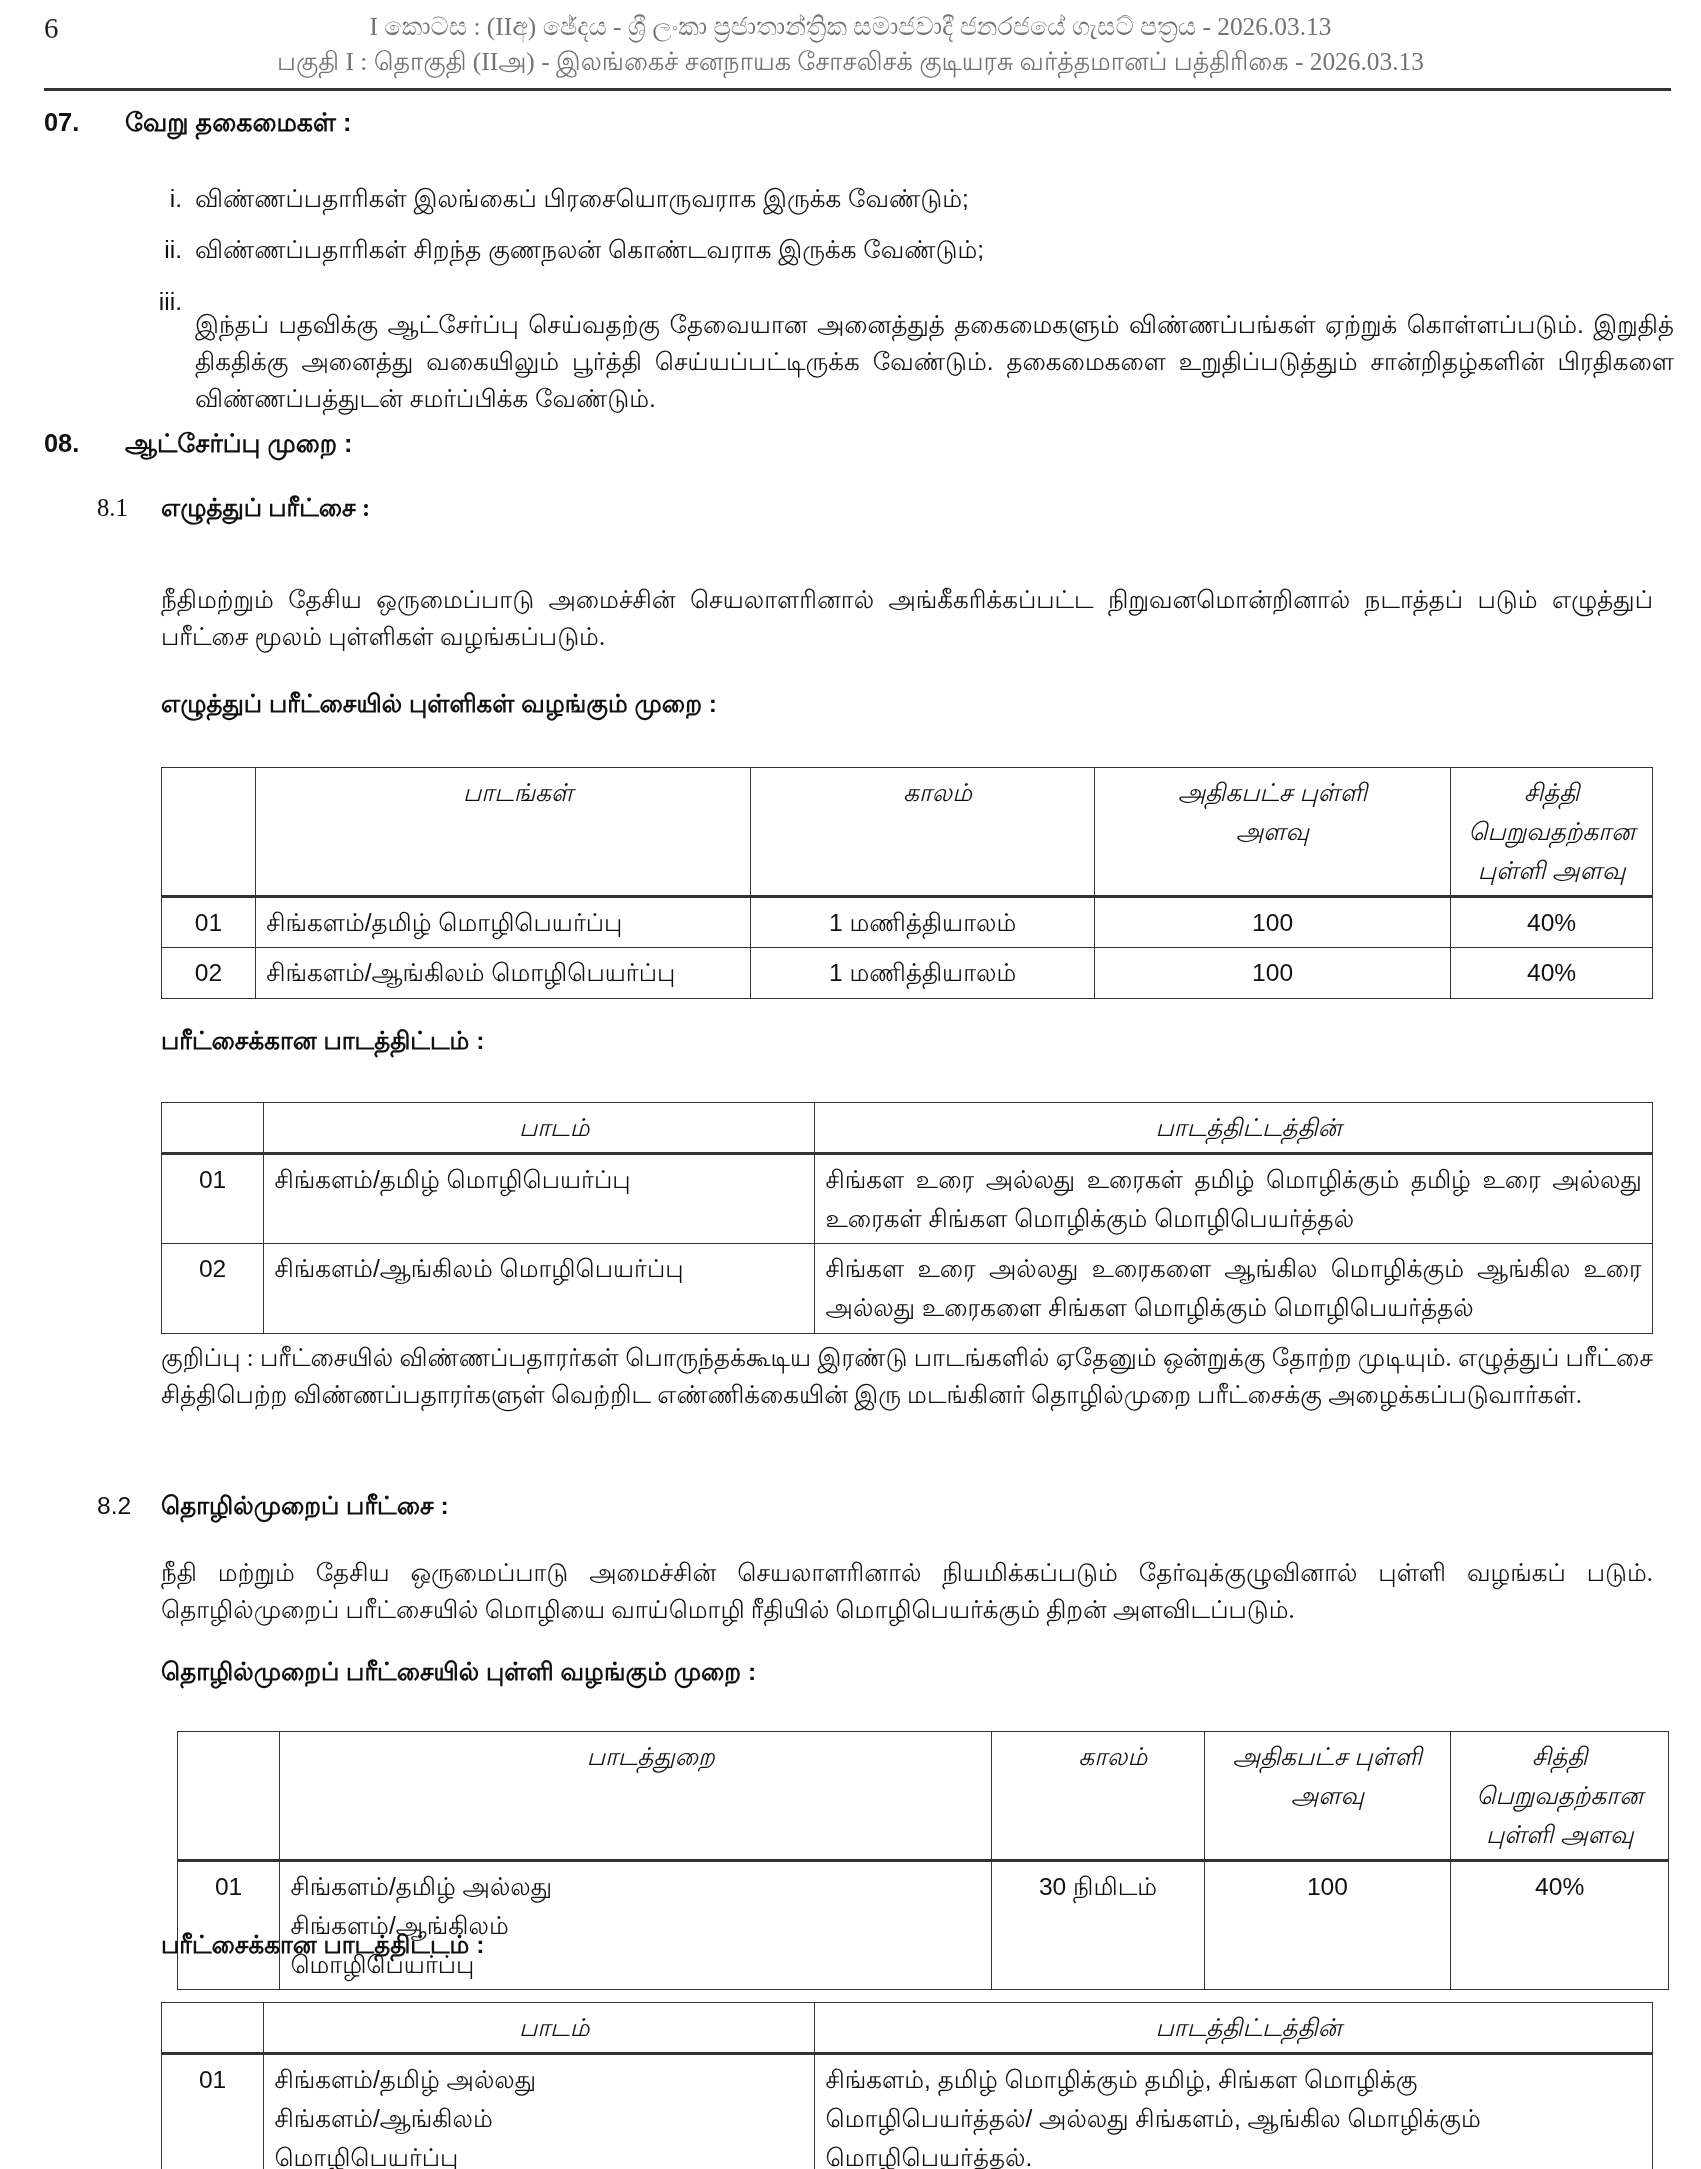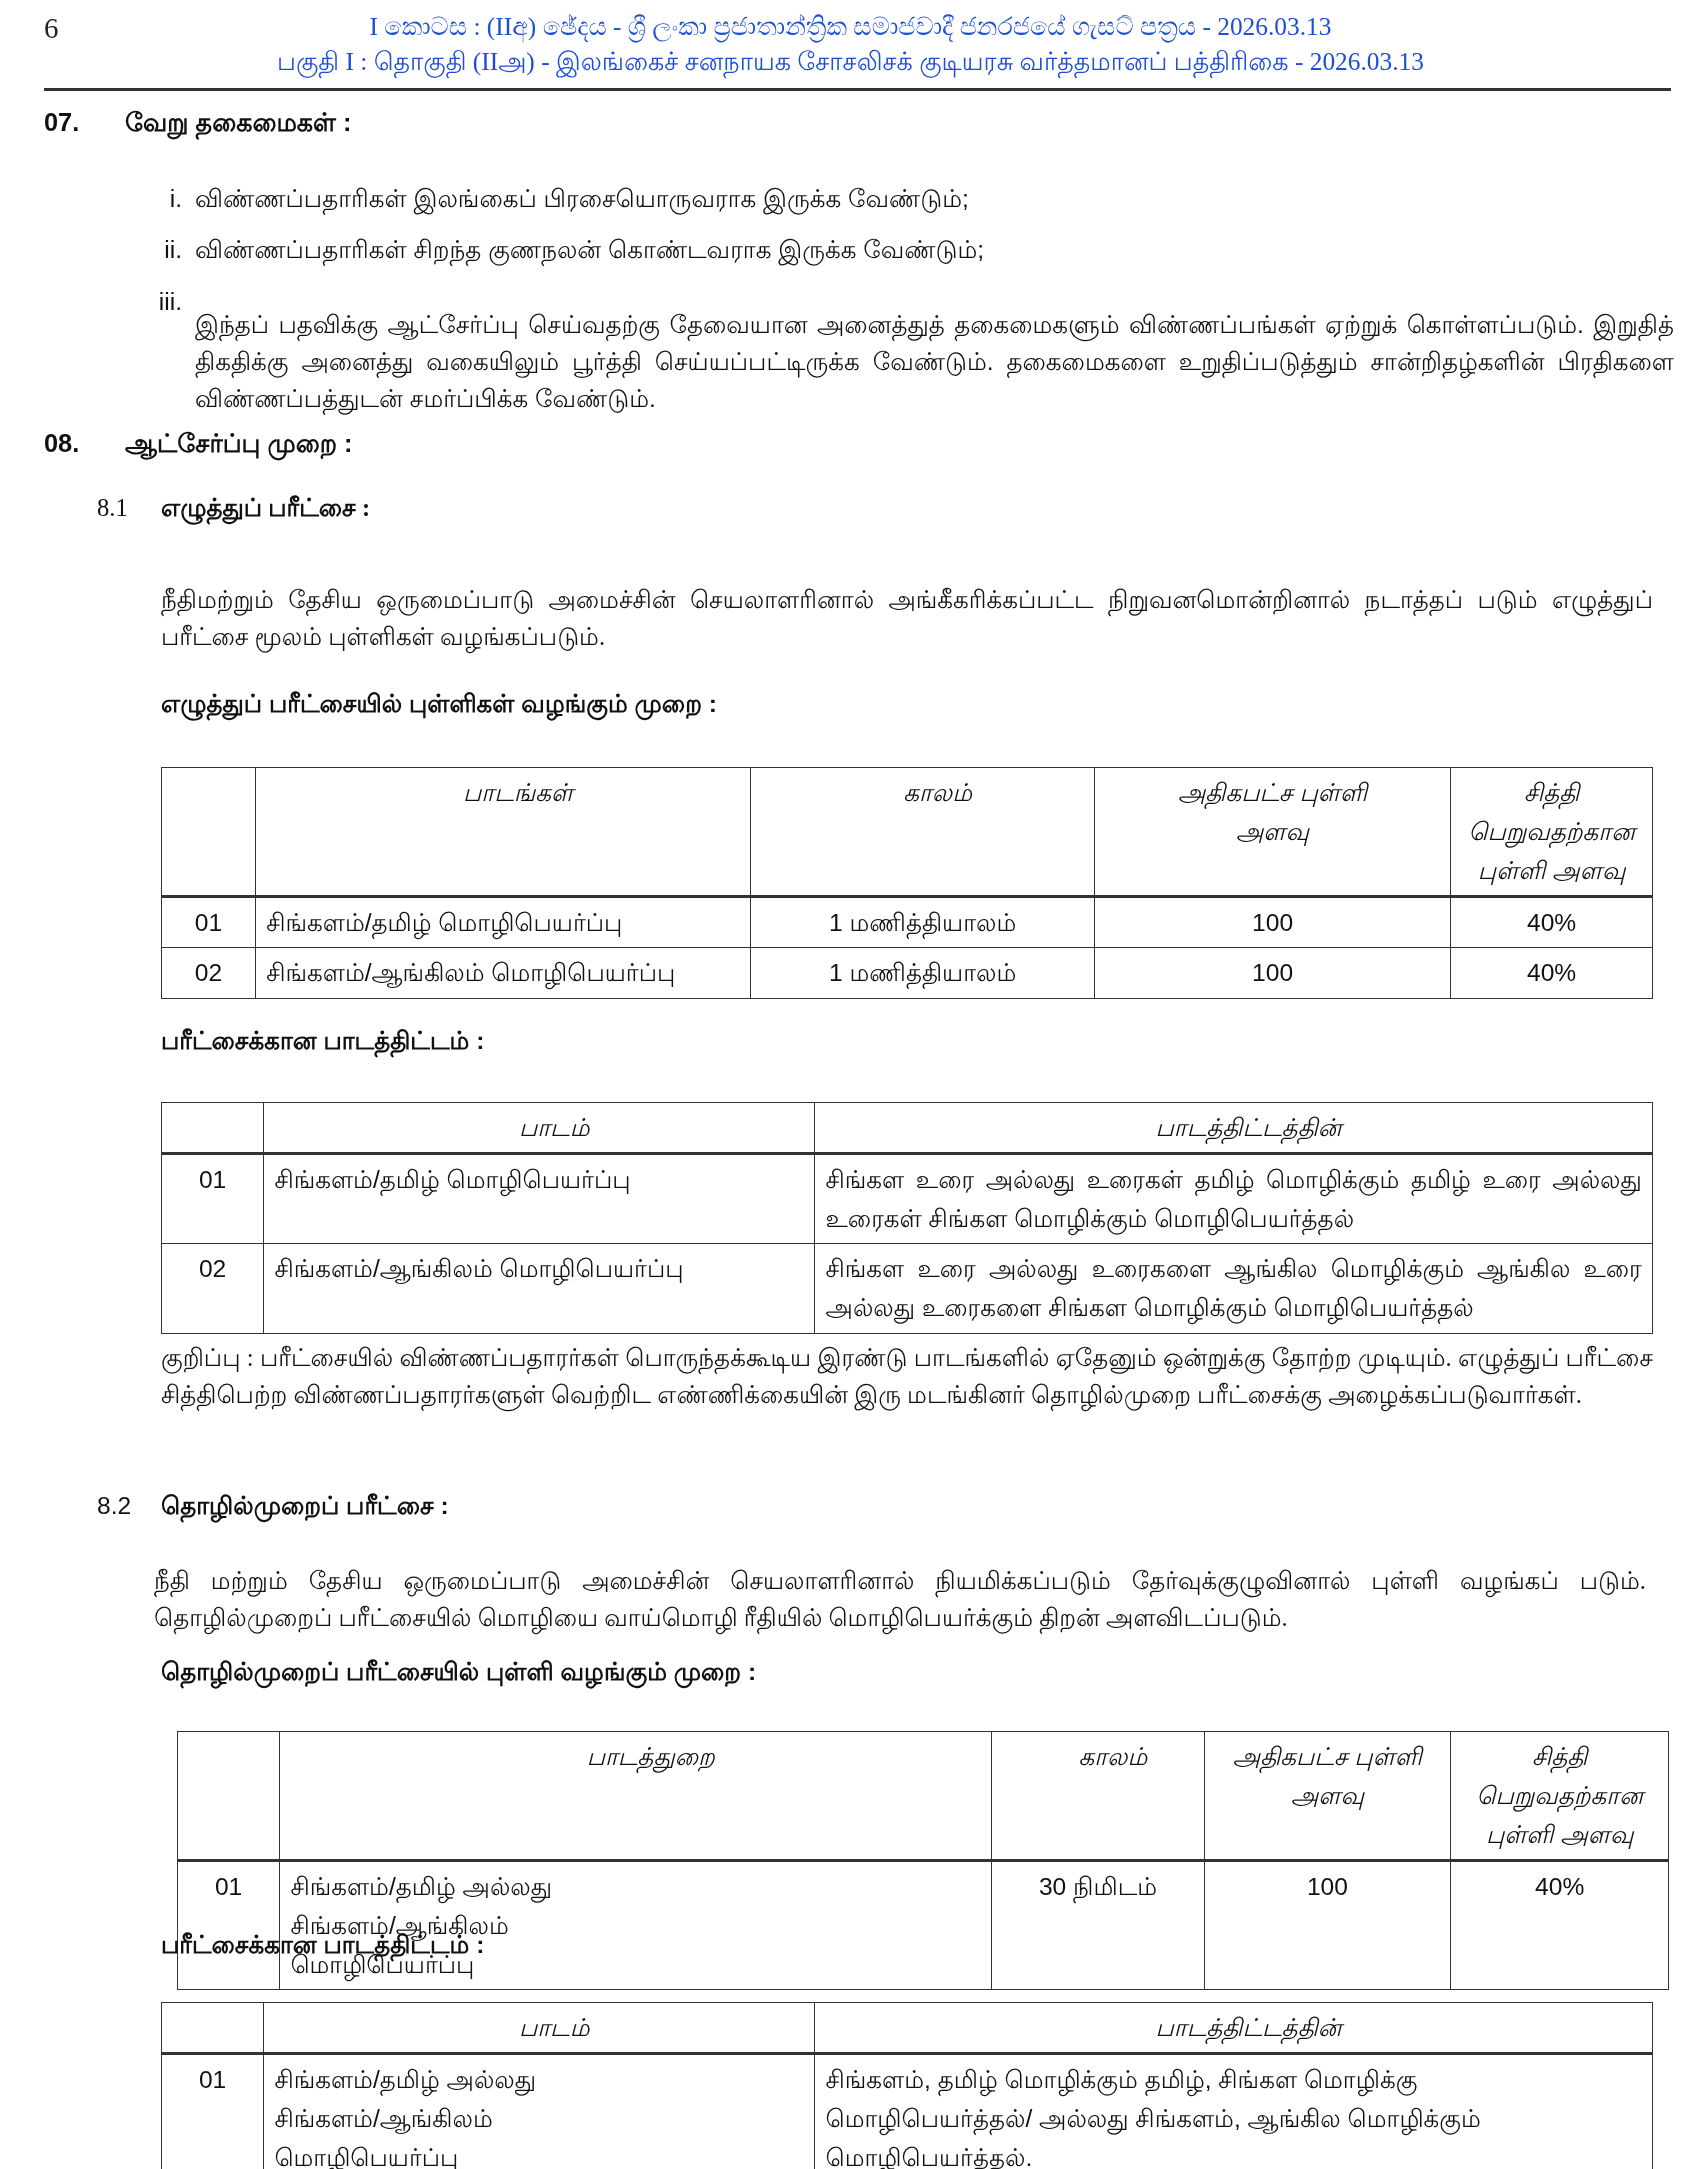--- a/index.html
+++ b/index.html
@@ -7,21 +7,21 @@
     width: 1701px; height: 2170px; position: relative; overflow: hidden;
     font-family: "Liberation Sans", "DejaVu Sans", sans-serif;
     color: #111111;
   }
   .page-number {
     position: absolute; left: 44px; top: 12px;
     font-family: "Liberation Serif", serif; font-size: 29px; color: #222;
   }
   .header-line {
     position: absolute; left: 0; width: 1701px; text-align: center;
-    font-family: "Liberation Serif", serif; font-size: 25.4px; color: #1d4ed8;
+    font-family: "Liberation Serif", serif; font-size: 25.4px; color: #737373;
   }
   .header-line.l1 { top: 12px; }
   .header-line.l2 { top: 47px; }
   .header-rule {
     position: absolute; left: 44px; top: 88px; width: 1627px; height: 2.5px; background: #333;
   }
   .abs { position: absolute; }
   .section-heading { font-size: 25.4px; font-weight: bold; }
   .num { display: inline-block; }
   .text { font-size: 24.6px; line-height: 37px; font-family: Liberation Serif, serif; }
@@ -128,21 +128,21 @@
   </tr>
 </tbody>
   </table>
 
 <div class="abs text justify" style="left:161px; top:1339px; width:1492px;">குறிப்பு : பரீட்சையில் விண்ணப்பதாரர்கள் பொருந்தக்கூடிய இரண்டு பாடங்களில் ஏதேனும் ஒன்றுக்கு தோற்ற முடியும். எழுத்துப் பரீட்சை சித்திபெற்ற விண்ணப்பதாரர்களுள் வெற்றிட எண்ணிக்கையின் இரு மடங்கினர் தொழில்முறை பரீட்சைக்கு அழைக்கப்படுவார்கள்.</div>
 
 <div class="abs sub-heading" style="left:97px; top:1492px;">
   <span class="num" style="width:64px; font-weight:normal;">8.2</span><span>தொழில்முறைப் பரீட்சை :</span>
 </div>
 
-<div class="abs text justify" style="left:154px; top:1554px; width:1492px;margin-top:8px;">நீதி மற்றும் தேசிய ஒருமைப்பாடு அமைச்சின் செயலாளரினால் நியமிக்கப்படும் தேர்வுக்குழுவினால் புள்ளி வழங்கப் படும். தொழில்முறைப் பரீட்சையில் மொழியை வாய்மொழி ரீதியில் மொழிபெயர்க்கும் திறன் அளவிடப்படும்.</div>
+<div class="abs text justify" style="left:161px; top:1554px; width:1492px;">நீதி மற்றும் தேசிய ஒருமைப்பாடு அமைச்சின் செயலாளரினால் நியமிக்கப்படும் தேர்வுக்குழுவினால் புள்ளி வழங்கப் படும். தொழில்முறைப் பரீட்சையில் மொழியை வாய்மொழி ரீதியில் மொழிபெயர்க்கும் திறன் அளவிடப்படும்.</div>
 
 <div class="abs sub-heading" style="left:161px; top:1658px;">தொழில்முறைப் பரீட்சையில் புள்ளி வழங்கும் முறை :</div>
 
 <table class="doc-table" style="top:1731px;margin-left:16px;">
   <tbody>
       <tr class="head-row">
     <th style="width:51px;"></th>
     <th style="width:661px;">பாடத்துறை</th>
     <th style="width:161px;">காலம்</th>
     <th style="width:195px; padding:5.1px 25.4px;">அதிகபட்ச புள்ளி அளவு</th>

